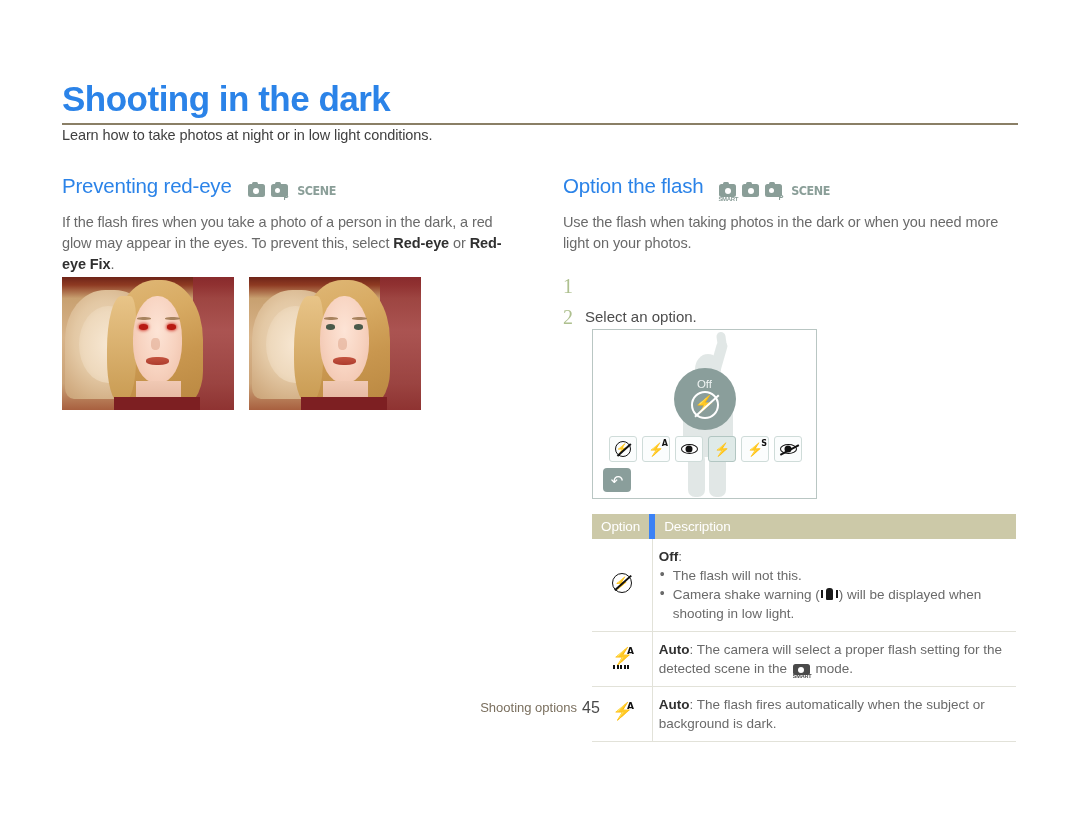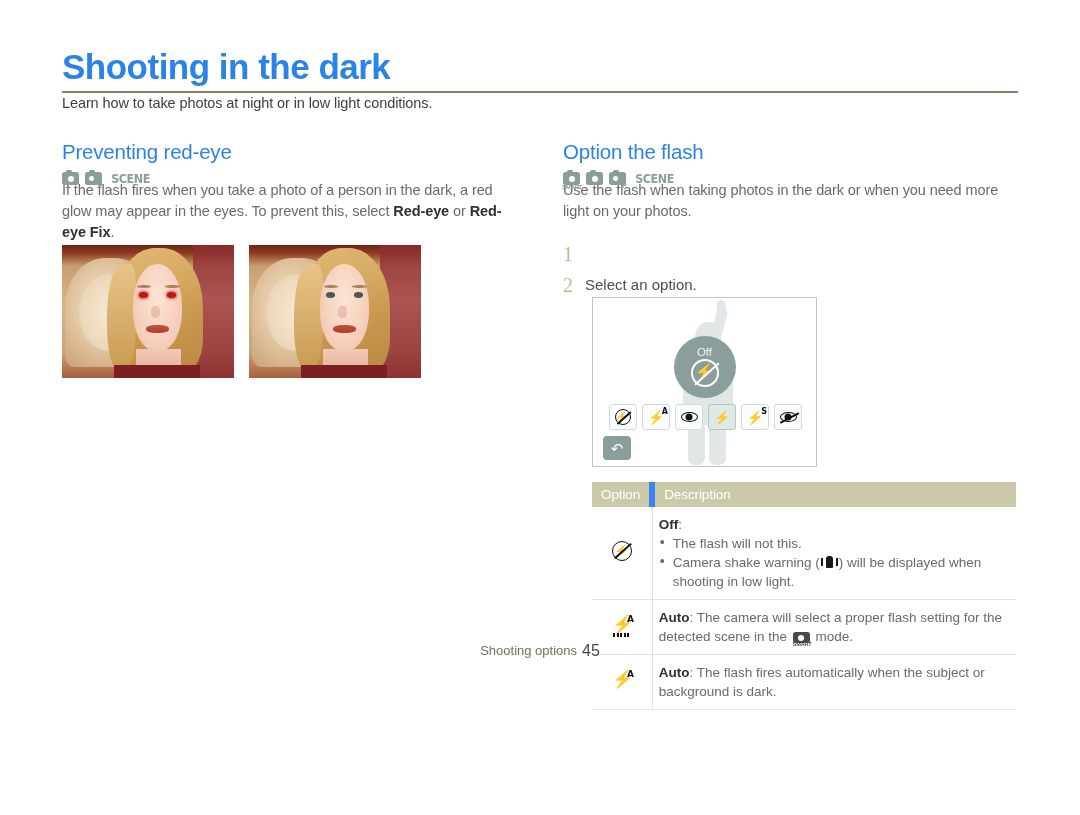--- a/index.html
+++ b/index.html
@@ -3,42 +3,42 @@
 <meta charset="utf-8">
 <style>
   * { box-sizing: border-box; margin: 0; padding: 0; }
   html, body {
     width: 1080px; height: 815px;
     background: #ffffff;
     font-family: "Liberation Sans", sans-serif;
     color: #595959;
     overflow: hidden;
   }
-  .page { position: relative; width: 1080px; height: 691px; }
+  .page { position: relative; width: 1080px; height: 691px; margin-top: 32px; }
 
   
   .title-wrap { position: absolute; left: 62px; top: 46px; width: 956px; }
   .page-title {
     font-size: 35px; font-weight: bold; color: #2b83e8;
     letter-spacing: -0.5px; line-height: 42px;
   }
   .title-rule {
     margin-top: 3px; height: 2px; width: 956px;
     background: #8a7f66;
   }
   .intro {
     position: absolute; left: 62px; top: 95px;
     font-size: 14.5px; color: #404040; letter-spacing: -0.1px;
   }
 
   
   .col-left  { position: absolute; left: 62px;  top: 140px; width: 460px; }
   .col-right { position: absolute; left: 563px; top: 140px; width: 455px; }
 
-  .sec-head-row { display: flex; align-items: flex-start; gap: 4px; height: 26px; flex-direction: column; }
+  .sec-head-row { display: flex; align-items: flex-end; gap: 16px; height: 26px; }
   .sec-title {
     font-size: 20.5px; color: #2b83e8; letter-spacing: -0.2px;
   }
   .mode-icons { display: flex; align-items: center; gap: 6px; padding-top: 3px; }
 
   
   .mi { display:inline-block; position: relative; color:#8a9e98; }
   .mi-cam {
     width: 17px; height: 13px; background: #8a9e98; border-radius: 2.5px;
   }
@@ -352,21 +352,21 @@
     content:""; position:absolute; left:5px; top:2.5px; width:6px; height:6px;
     border-radius:50%; background:#fff;
   }
   .g-smart .tag {
     position:absolute; left:0; bottom:-3px; font-size:5.5px; font-weight:bold;
     color:#4a4a4a; letter-spacing:-0.2px; line-height:5px;
   }
 
   
   .footer {
-    position:absolute; left:0; right:0; bottom:31px; text-align:center;
+    position:absolute; left:0; right:0; bottom:6px; text-align:center;
     font-size:13px; color:#7a6f5e;
   }
   .footer .pg {
     font-size:16px; color:#4a4a4a; margin-left:5px; vertical-align:-1px;
   }
 </style>
 </head>
 <body>
 
 <div class="page">

